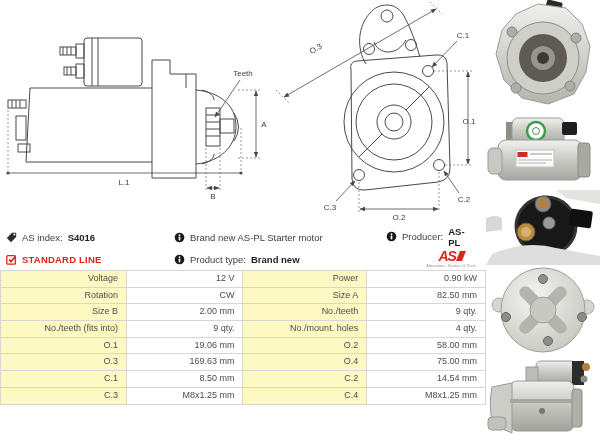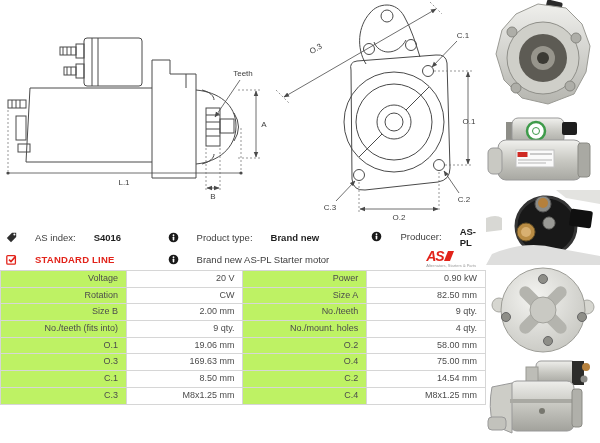--- a/index.html
+++ b/index.html
@@ -15,35 +15,35 @@
   .dline{stroke:#4a4a4a;stroke-width:1;fill:none;}
   .dthin{stroke:#4a4a4a;stroke-width:0.8;fill:none;}
   .ddot{stroke:#6a6a6a;stroke-width:0.7;fill:none;stroke-dasharray:2,2;}
 
   
   .info-bar{height:48px;display:flex;box-sizing:border-box;padding:4px 6px 0 6px;}
   .info-col{display:flex;flex-direction:column;justify-content:space-around;}
   .info-col1{width:168px;}
   .info-col2{width:212px;}
   .info-col3{flex:1;align-items:flex-end;padding-right:4px;}
-  .info-line{display:flex;align-items:center;gap:18px;font-size:9.5px;color:#3d3d3d;height:18px;}
+  .info-line{display:flex;align-items:center;gap:5px;font-size:9.5px;color:#3d3d3d;height:18px;}
   .info-line b{color:#1f1f1f;}
   .std-line{color:#e2231a;font-weight:bold;letter-spacing:0.2px;}
   .icon-box{width:11px;height:11px;flex:0 0 11px;display:inline-flex;}
-  .aspl-logo{display:flex;flex-direction:column;line-height:1;}
+  .aspl-logo{display:flex;flex-direction:column;align-items:center;line-height:1;}
   .logo-mark{font-style:italic;font-weight:900;font-size:14px;color:#e2231a;
              letter-spacing:-1px;display:flex;align-items:center;}
   .logo-flag{display:inline-block;width:6px;height:10px;background:#e2231a;
              transform:skewX(-22deg);margin-left:2px;}
   .logo-sub{font-size:4px;color:#9a9a9a;margin-top:1px;white-space:nowrap;}
 
   
   .spec-table{width:486px;border-collapse:collapse;font-size:9px;color:#4c4c4c;table-layout:fixed;}
   .spec-table td{border:1px solid #d6d6d6;padding:2px 8px;text-align:right;vertical-align:middle;line-height:1.3;}
-  .label-cell{background:#bef264;}
+  .label-cell{background:#fef9c3;}
   .value-cell{background:#ffffff;}
 </style>
 </head>
 <body>
 
 <div class="page">
   <div class="left-col">
 
     <div class="drawings">
 
@@ -193,32 +193,32 @@
       </div>
       <div class="info-col info-col2">
         <div class="info-line">
           <span class="icon-box">
             <svg viewBox="0 0 11 11">
                 <circle cx="5.5" cy="5.5" r="4.8" fill="#1a1a1a"></circle>
                 <circle cx="5.5" cy="3.2" r="0.9" fill="#fff"></circle>
                 <rect x="4.7" y="4.6" width="1.6" height="3.8" rx="0.7" fill="#fff"></rect>
               </svg>
           </span>
-          <span>Product type:</span>
-          <b>Brand new</b>
+          <span>Brand new AS-PL Starter motor</span>
         </div>
         <div class="info-line">
           <span class="icon-box">
             <svg viewBox="0 0 11 11">
                 <circle cx="5.5" cy="5.5" r="4.8" fill="#1a1a1a"></circle>
                 <circle cx="5.5" cy="3.2" r="0.9" fill="#fff"></circle>
                 <rect x="4.7" y="4.6" width="1.6" height="3.8" rx="0.7" fill="#fff"></rect>
               </svg>
           </span>
-          <span>Brand new AS-PL Starter motor</span>
+          <span>Product type:</span>
+          <b>Brand new</b>
         </div>
       </div>
       <div class="info-col info-col3">
         <div class="info-line">
           <span class="icon-box">
             <svg viewBox="0 0 11 11">
                 <circle cx="5.5" cy="5.5" r="4.8" fill="#1a1a1a"></circle>
                 <circle cx="5.5" cy="3.2" r="0.9" fill="#fff"></circle>
                 <rect x="4.7" y="4.6" width="1.6" height="3.8" rx="0.7" fill="#fff"></rect>
               </svg>
@@ -239,21 +239,21 @@
     <table class="spec-table">
       <colgroup>
         <col style="width:26%">
           <col style="width:24%">
           <col style="width:25.5%">
           <col style="width:24.5%">
       </colgroup>
       <tbody>
           <tr>
             <td class="label-cell">Voltage</td>
-            <td class="value-cell">20 V</td>
+            <td class="value-cell">12 V</td>
             <td class="label-cell">Power</td>
             <td class="value-cell">0.90 kW</td>
           </tr>
           <tr>
             <td class="label-cell">Rotation</td>
             <td class="value-cell">CW</td>
             <td class="label-cell">Size A</td>
             <td class="value-cell">82.50 mm</td>
           </tr>
           <tr>

